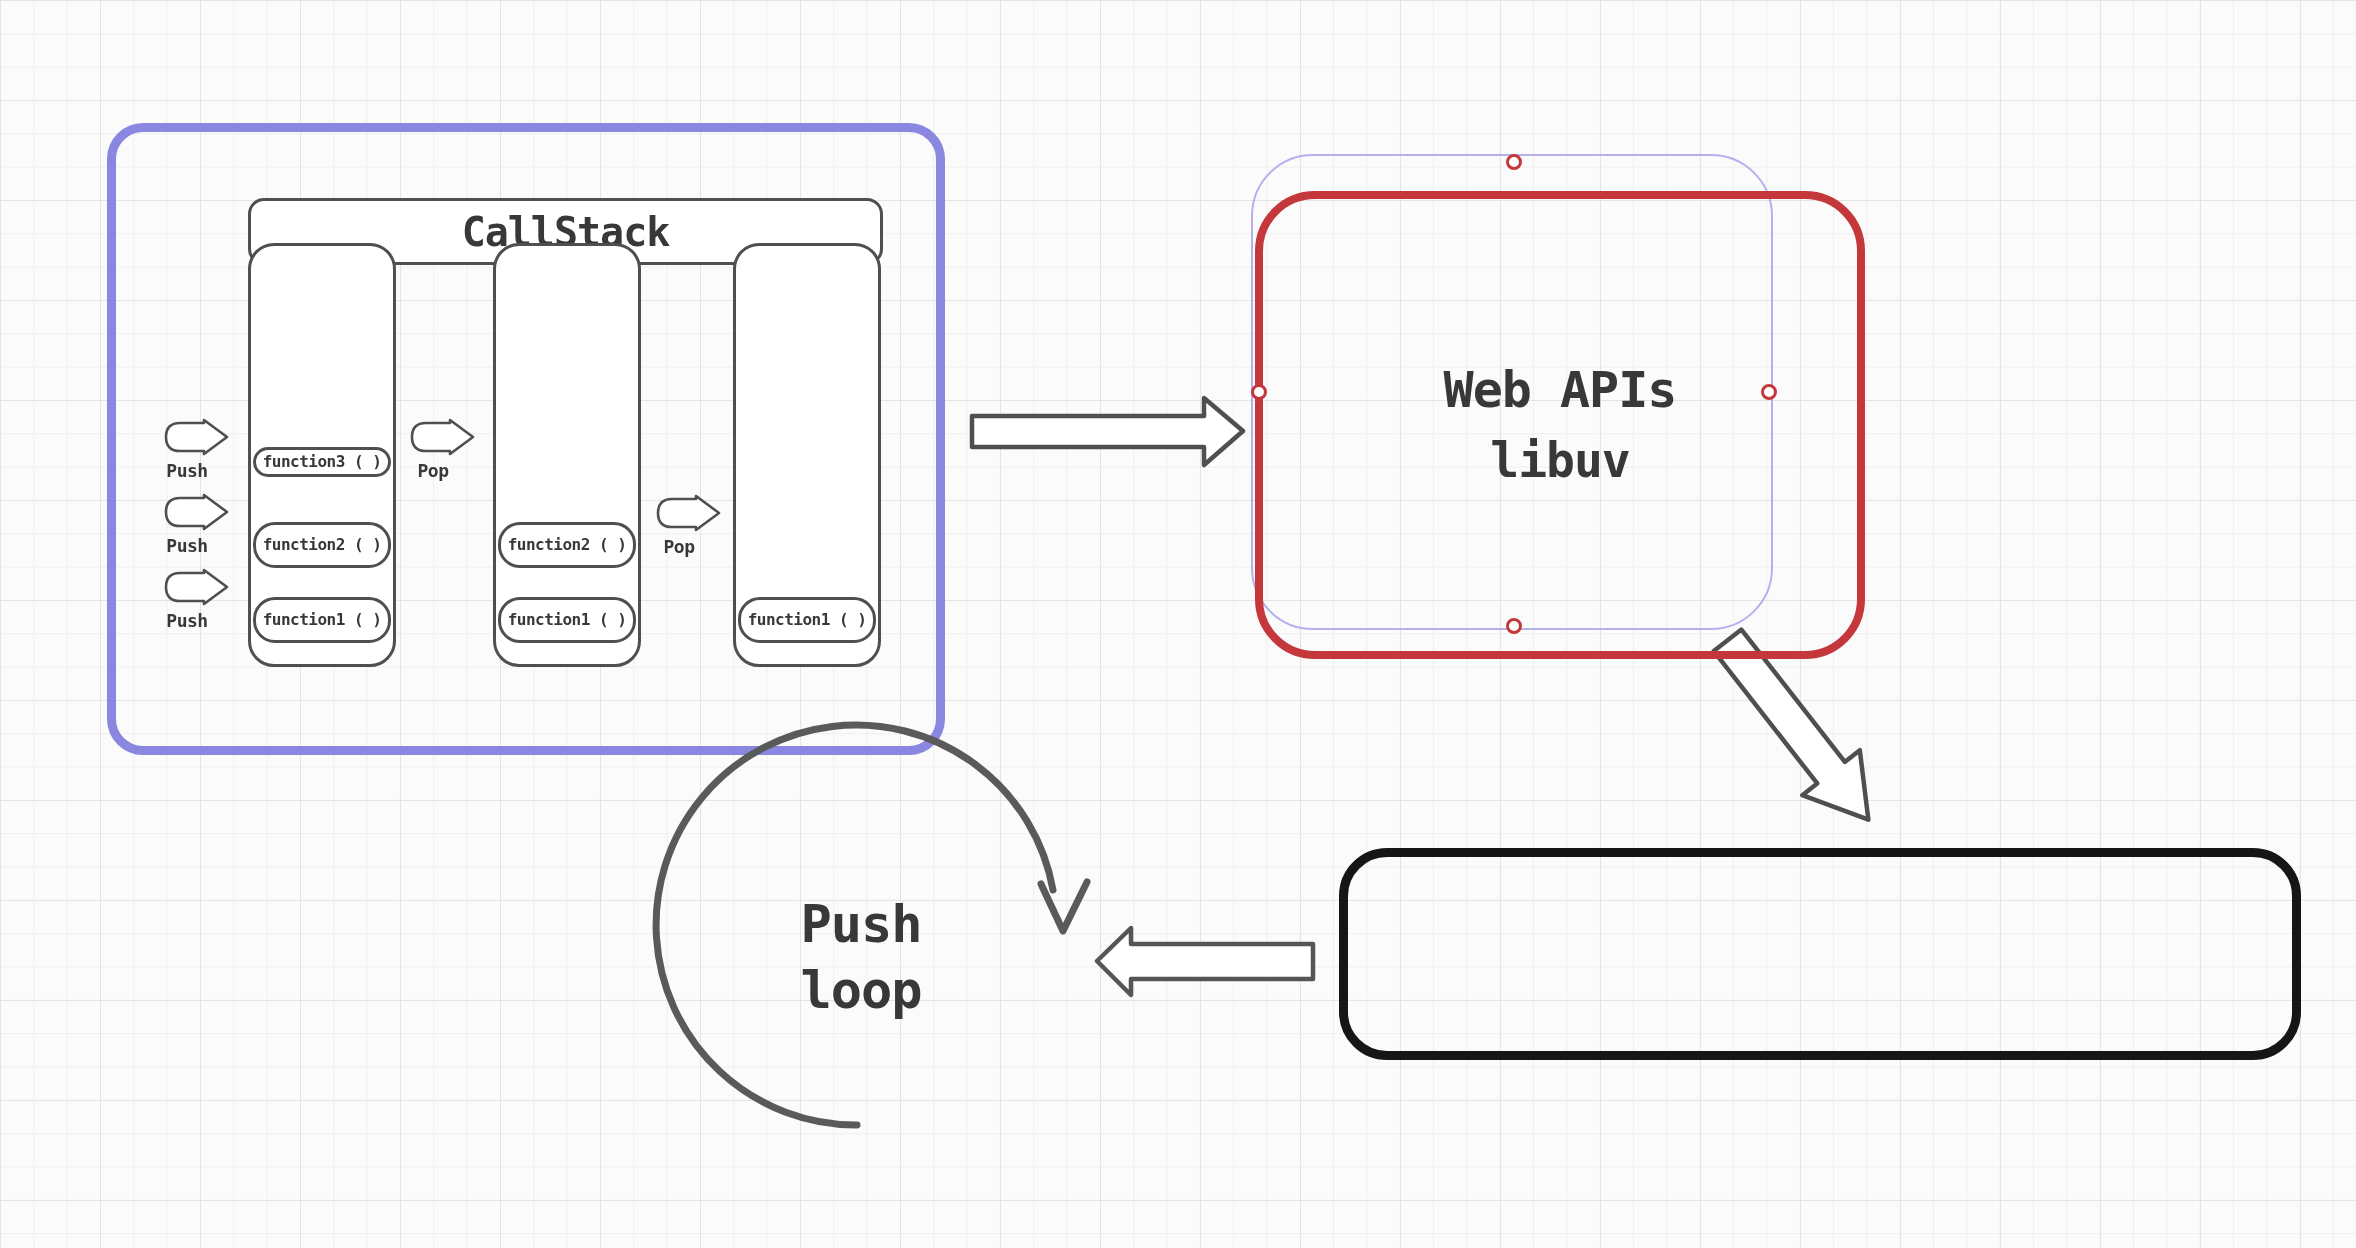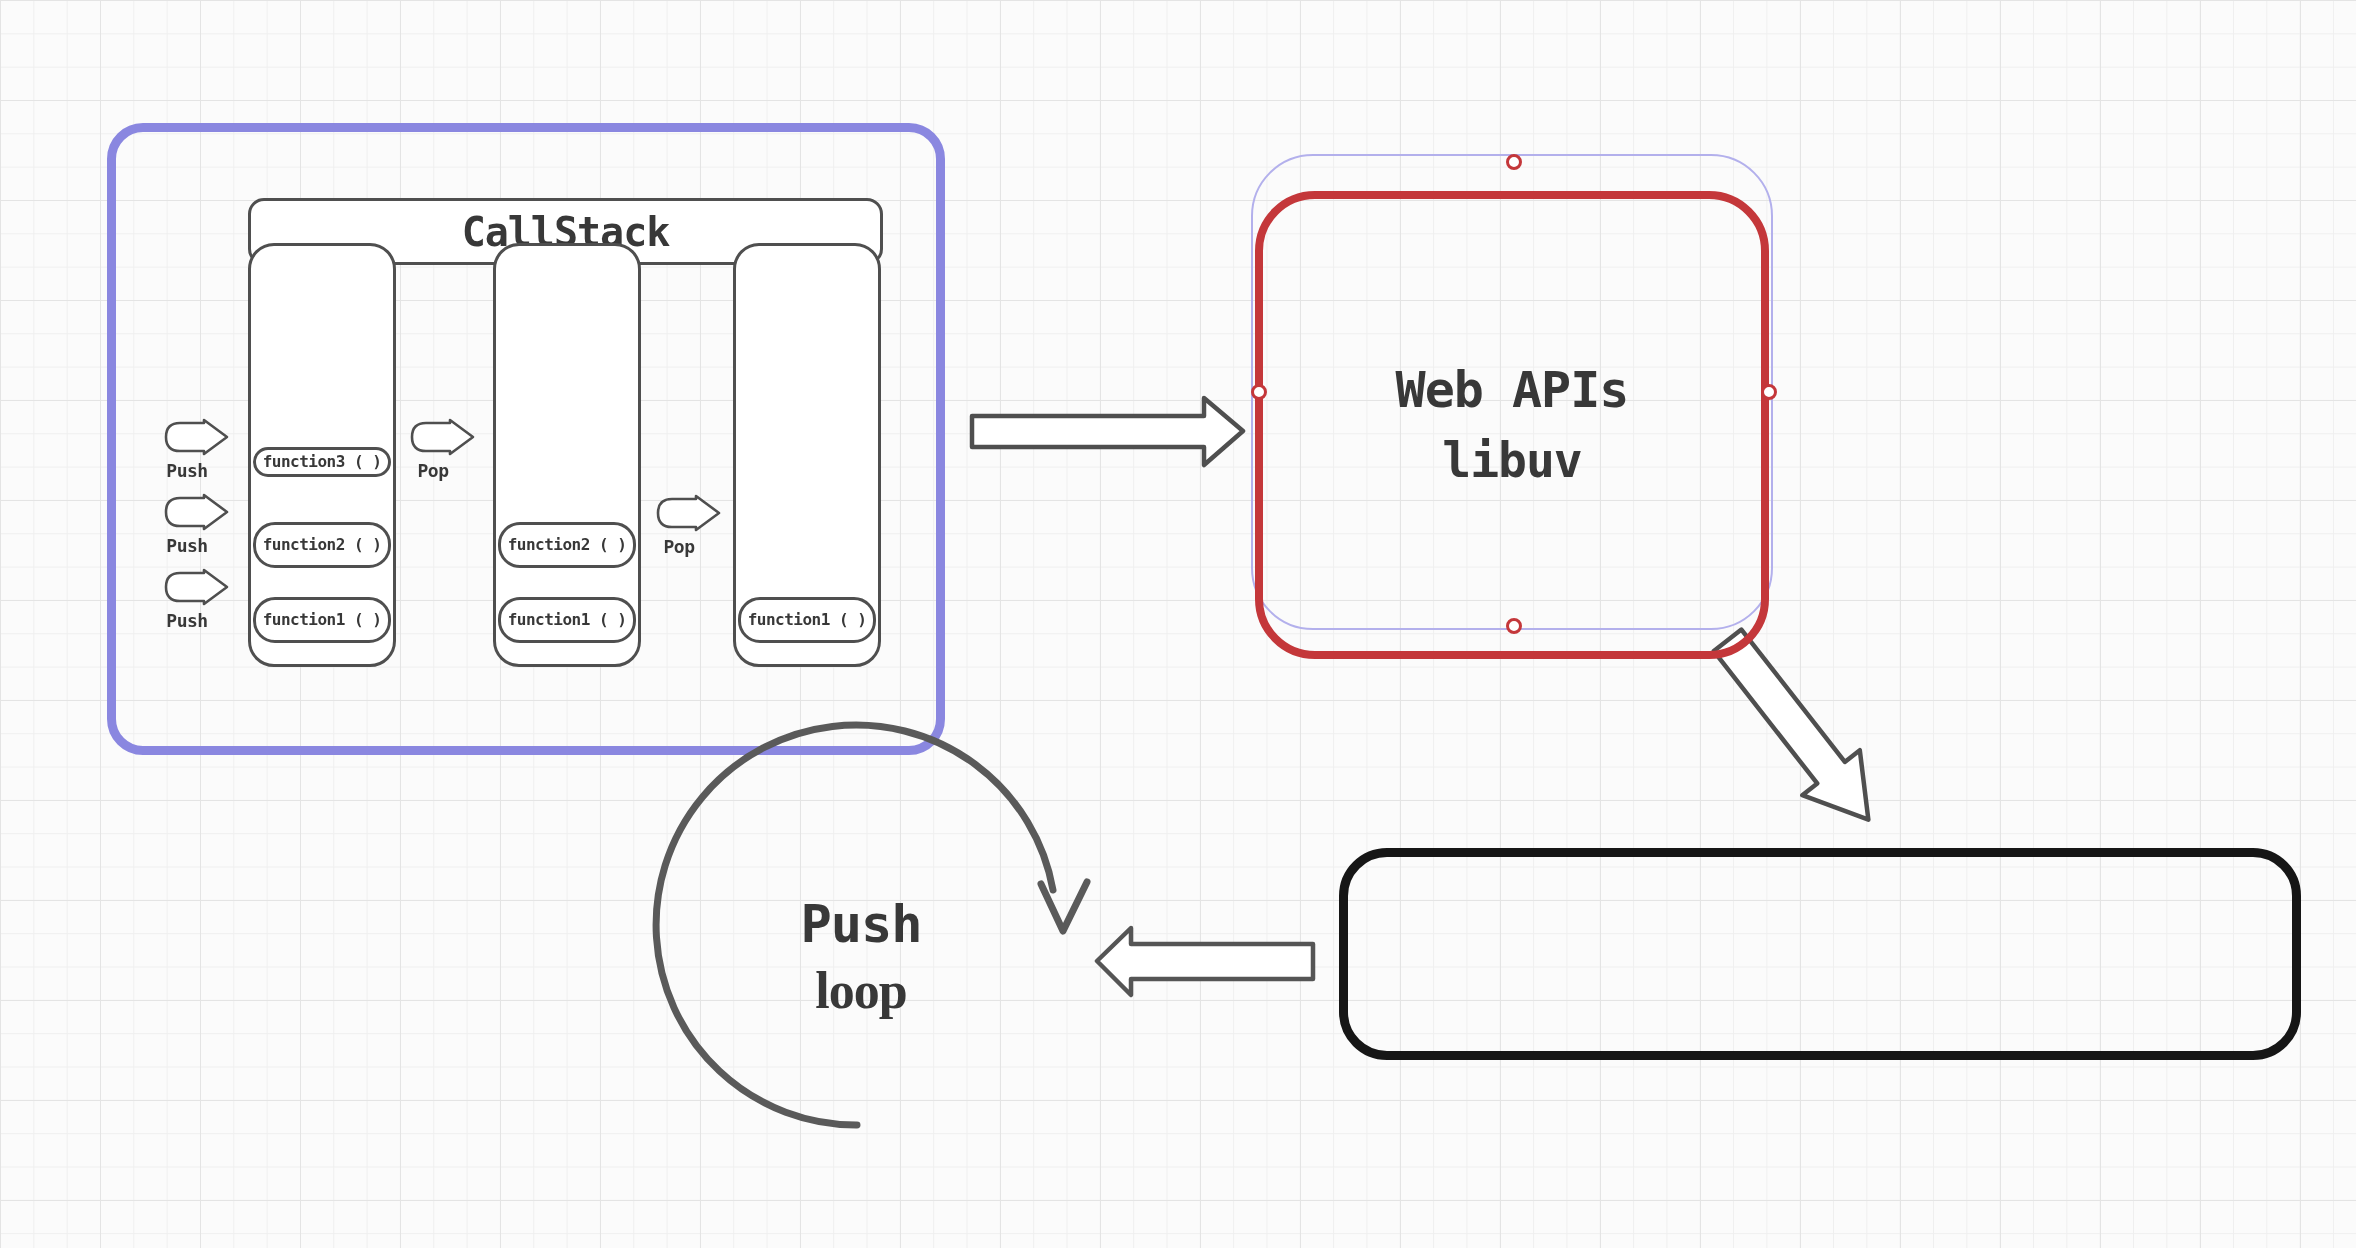--- a/index.html
+++ b/index.html
@@ -125,33 +125,33 @@
       <path d="M 0 -17 H 168 V -36 L 228 0 L 168 37 V 18 H 0 Z" fill="#ffffff" stroke="#4f4f4f" stroke-width="4.5" stroke-linejoin="round"></path>
     </g>
 
     <path d="M 1313 944 H 1131 V 928 L 1097 961 L 1131 995 V 979 H 1313 Z" fill="#ffffff" stroke="#555555" stroke-width="4.5" stroke-linejoin="round"></path>
 
     <path d="M 857 1125 A 200 200 0 1 1 1053 890" fill="none" stroke="#5a5a5a" stroke-width="7" stroke-linecap="round"></path>
     <polyline points="1041,884 1063,931 1087,882" fill="none" stroke="#5a5a5a" stroke-width="7" stroke-linecap="round" stroke-linejoin="round"></polyline>
   </svg>
 
   <div class="abs sel-outline" style="left:1251px;top:154px;width:522px;height:476px;"></div>
-  <div class="abs redbox center" style="left:1255px;top:158px;width:514px;height:468px;">
+  <div class="abs redbox center" style="left:1255px;top:158px;width:610px;height:468px;">
     <div>
       <div class="lbl" style="font-size:50px;">Web APIs</div>
       <div class="lbl" style="font-size:48px;margin-top:14px;">libuv</div>
     </div>
   </div>
   <div class="abs handle" style="left:1506px;top:154px;"></div>
   <div class="abs handle" style="left:1506px;top:618px;"></div>
   <div class="abs handle" style="left:1251px;top:384px;"></div>
   <div class="abs handle" style="left:1761px;top:384px;"></div>
 
   <div class="abs qouter" style="left:1339px;top:848px;width:962px;height:212px;"></div>
 
   <div class="abs center" style="left:711px;top:860px;width:300px;height:130px;">
     <div>
       <div class="lbl" style="font-size:52px;">Push</div>
-      <div class="lbl" style="font-size:52px;margin-top:6px;font-family:Liberation Serif, serif;">loop</div>
+      <div class="lbl" style="font-size:52px;margin-top:6px;">loop</div>
     </div>
   </div>
 
 </div>
 
 </body></html>

